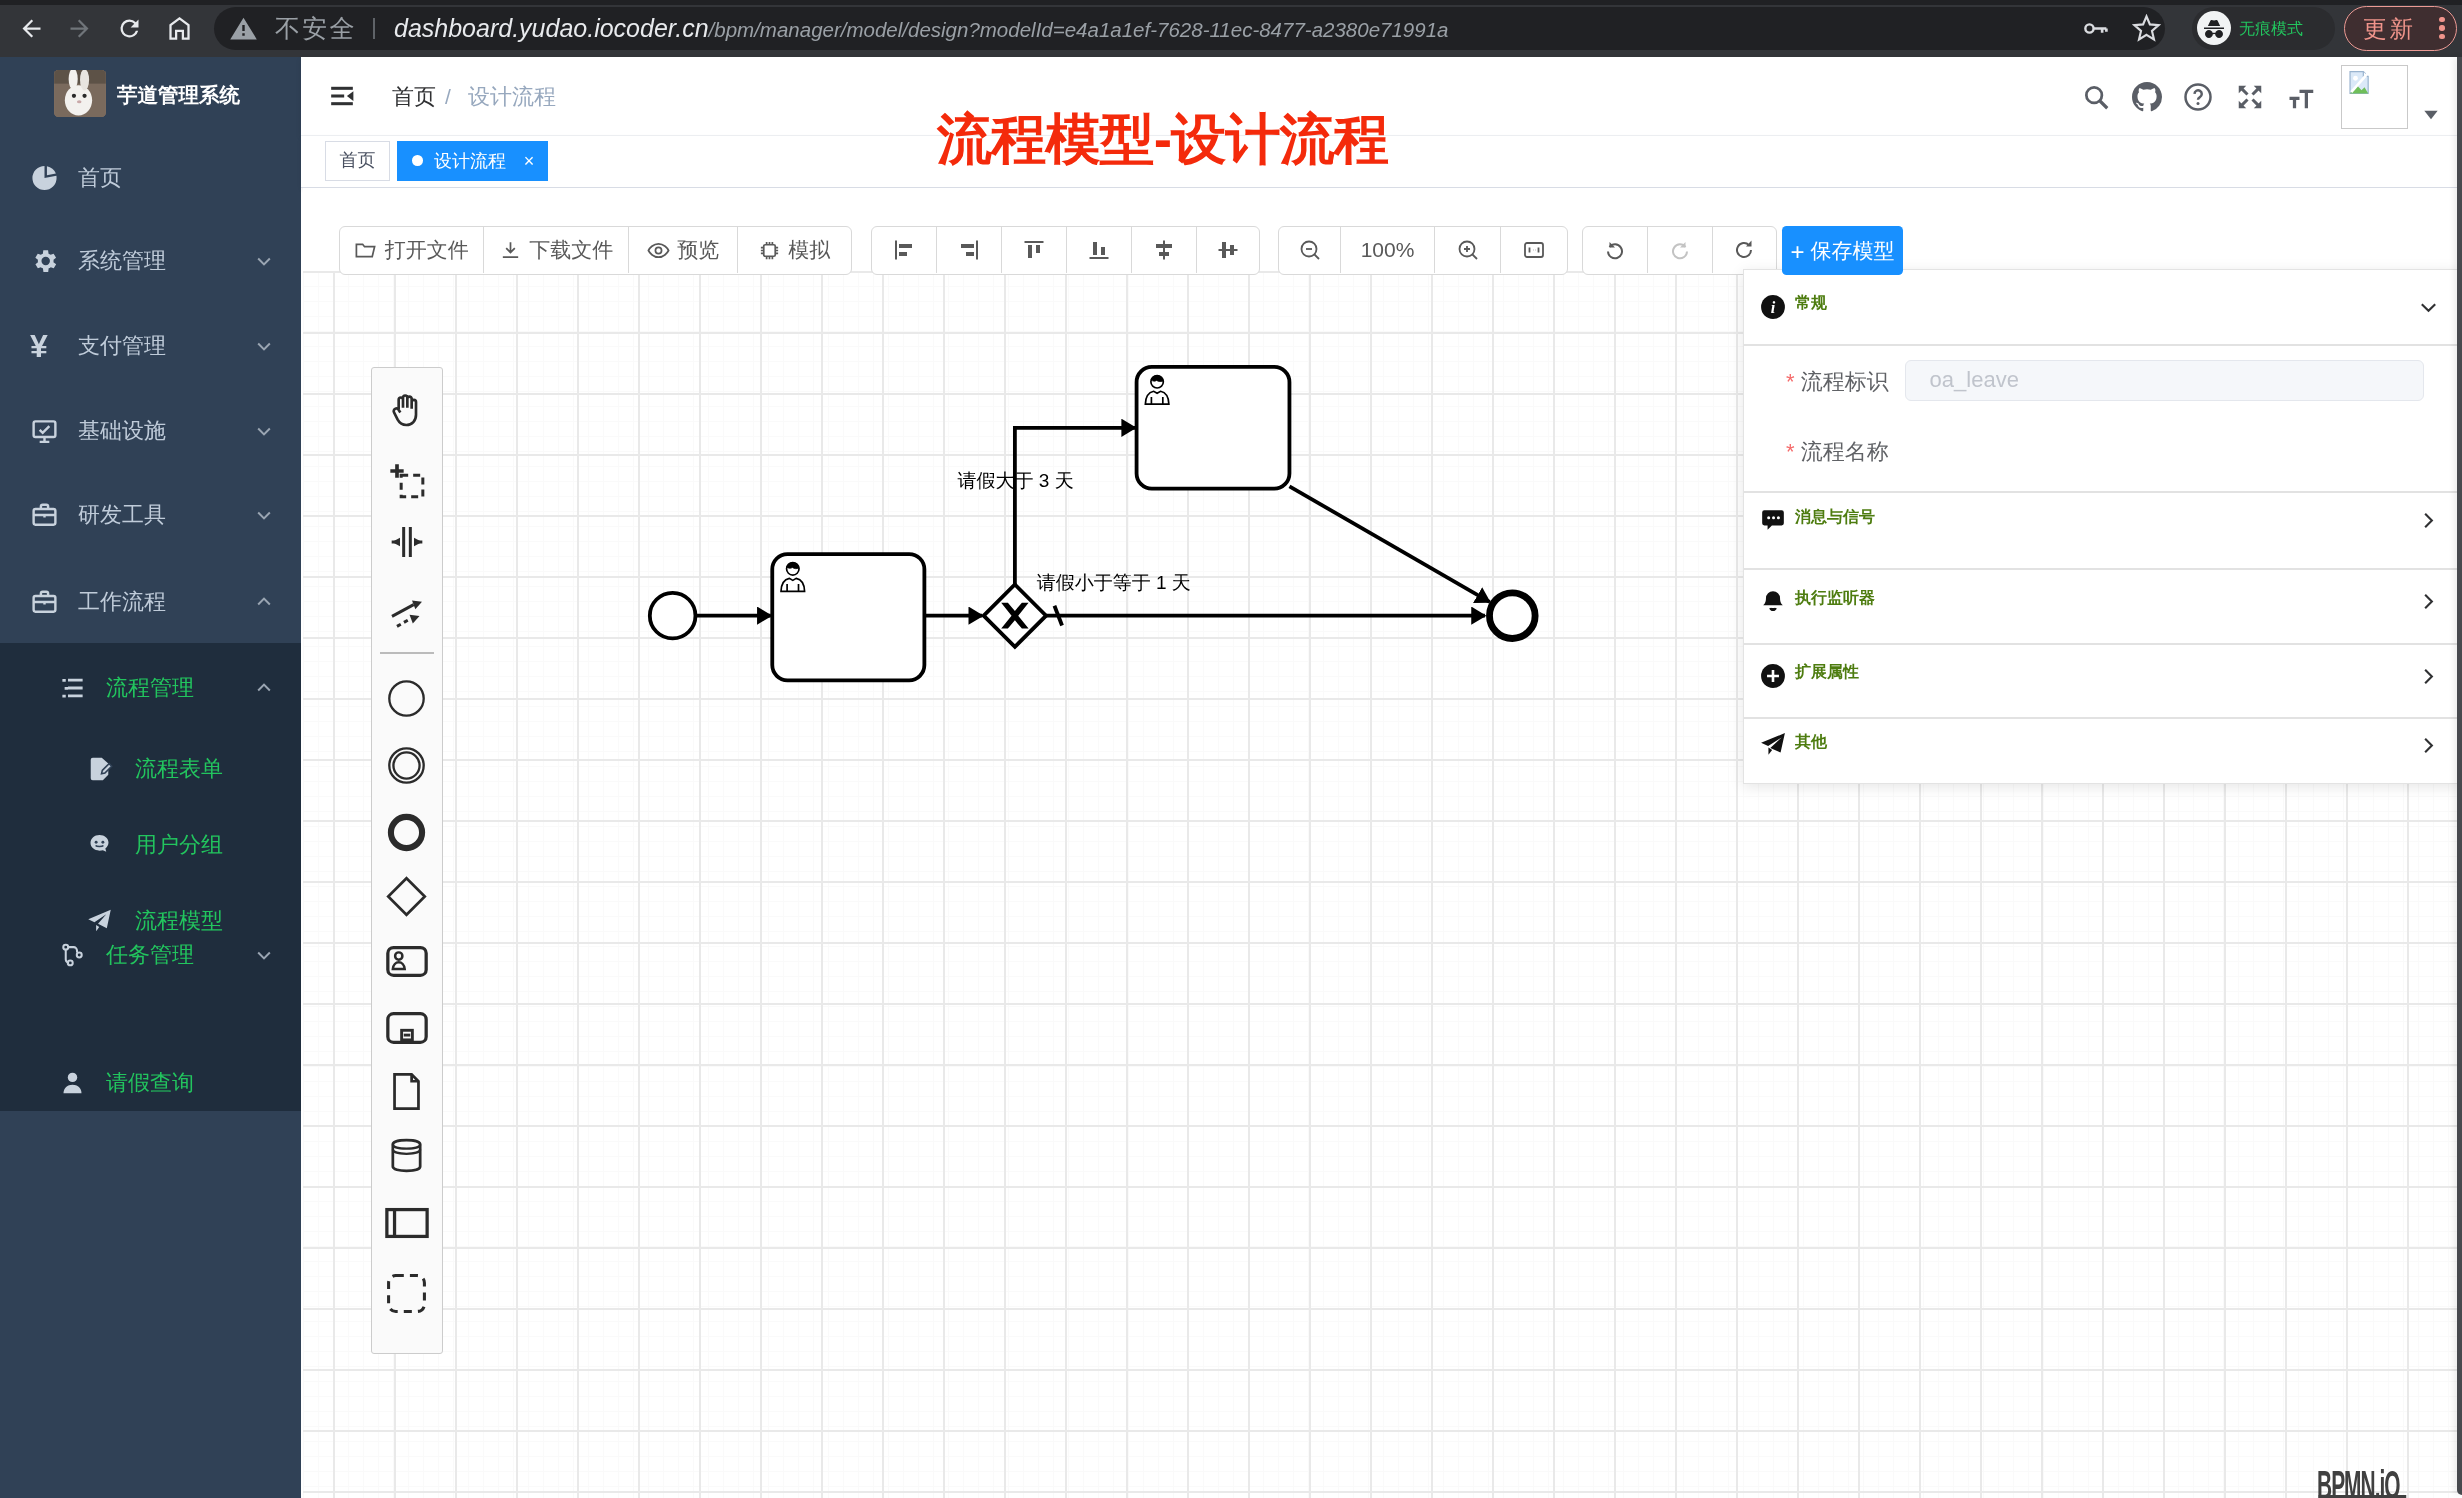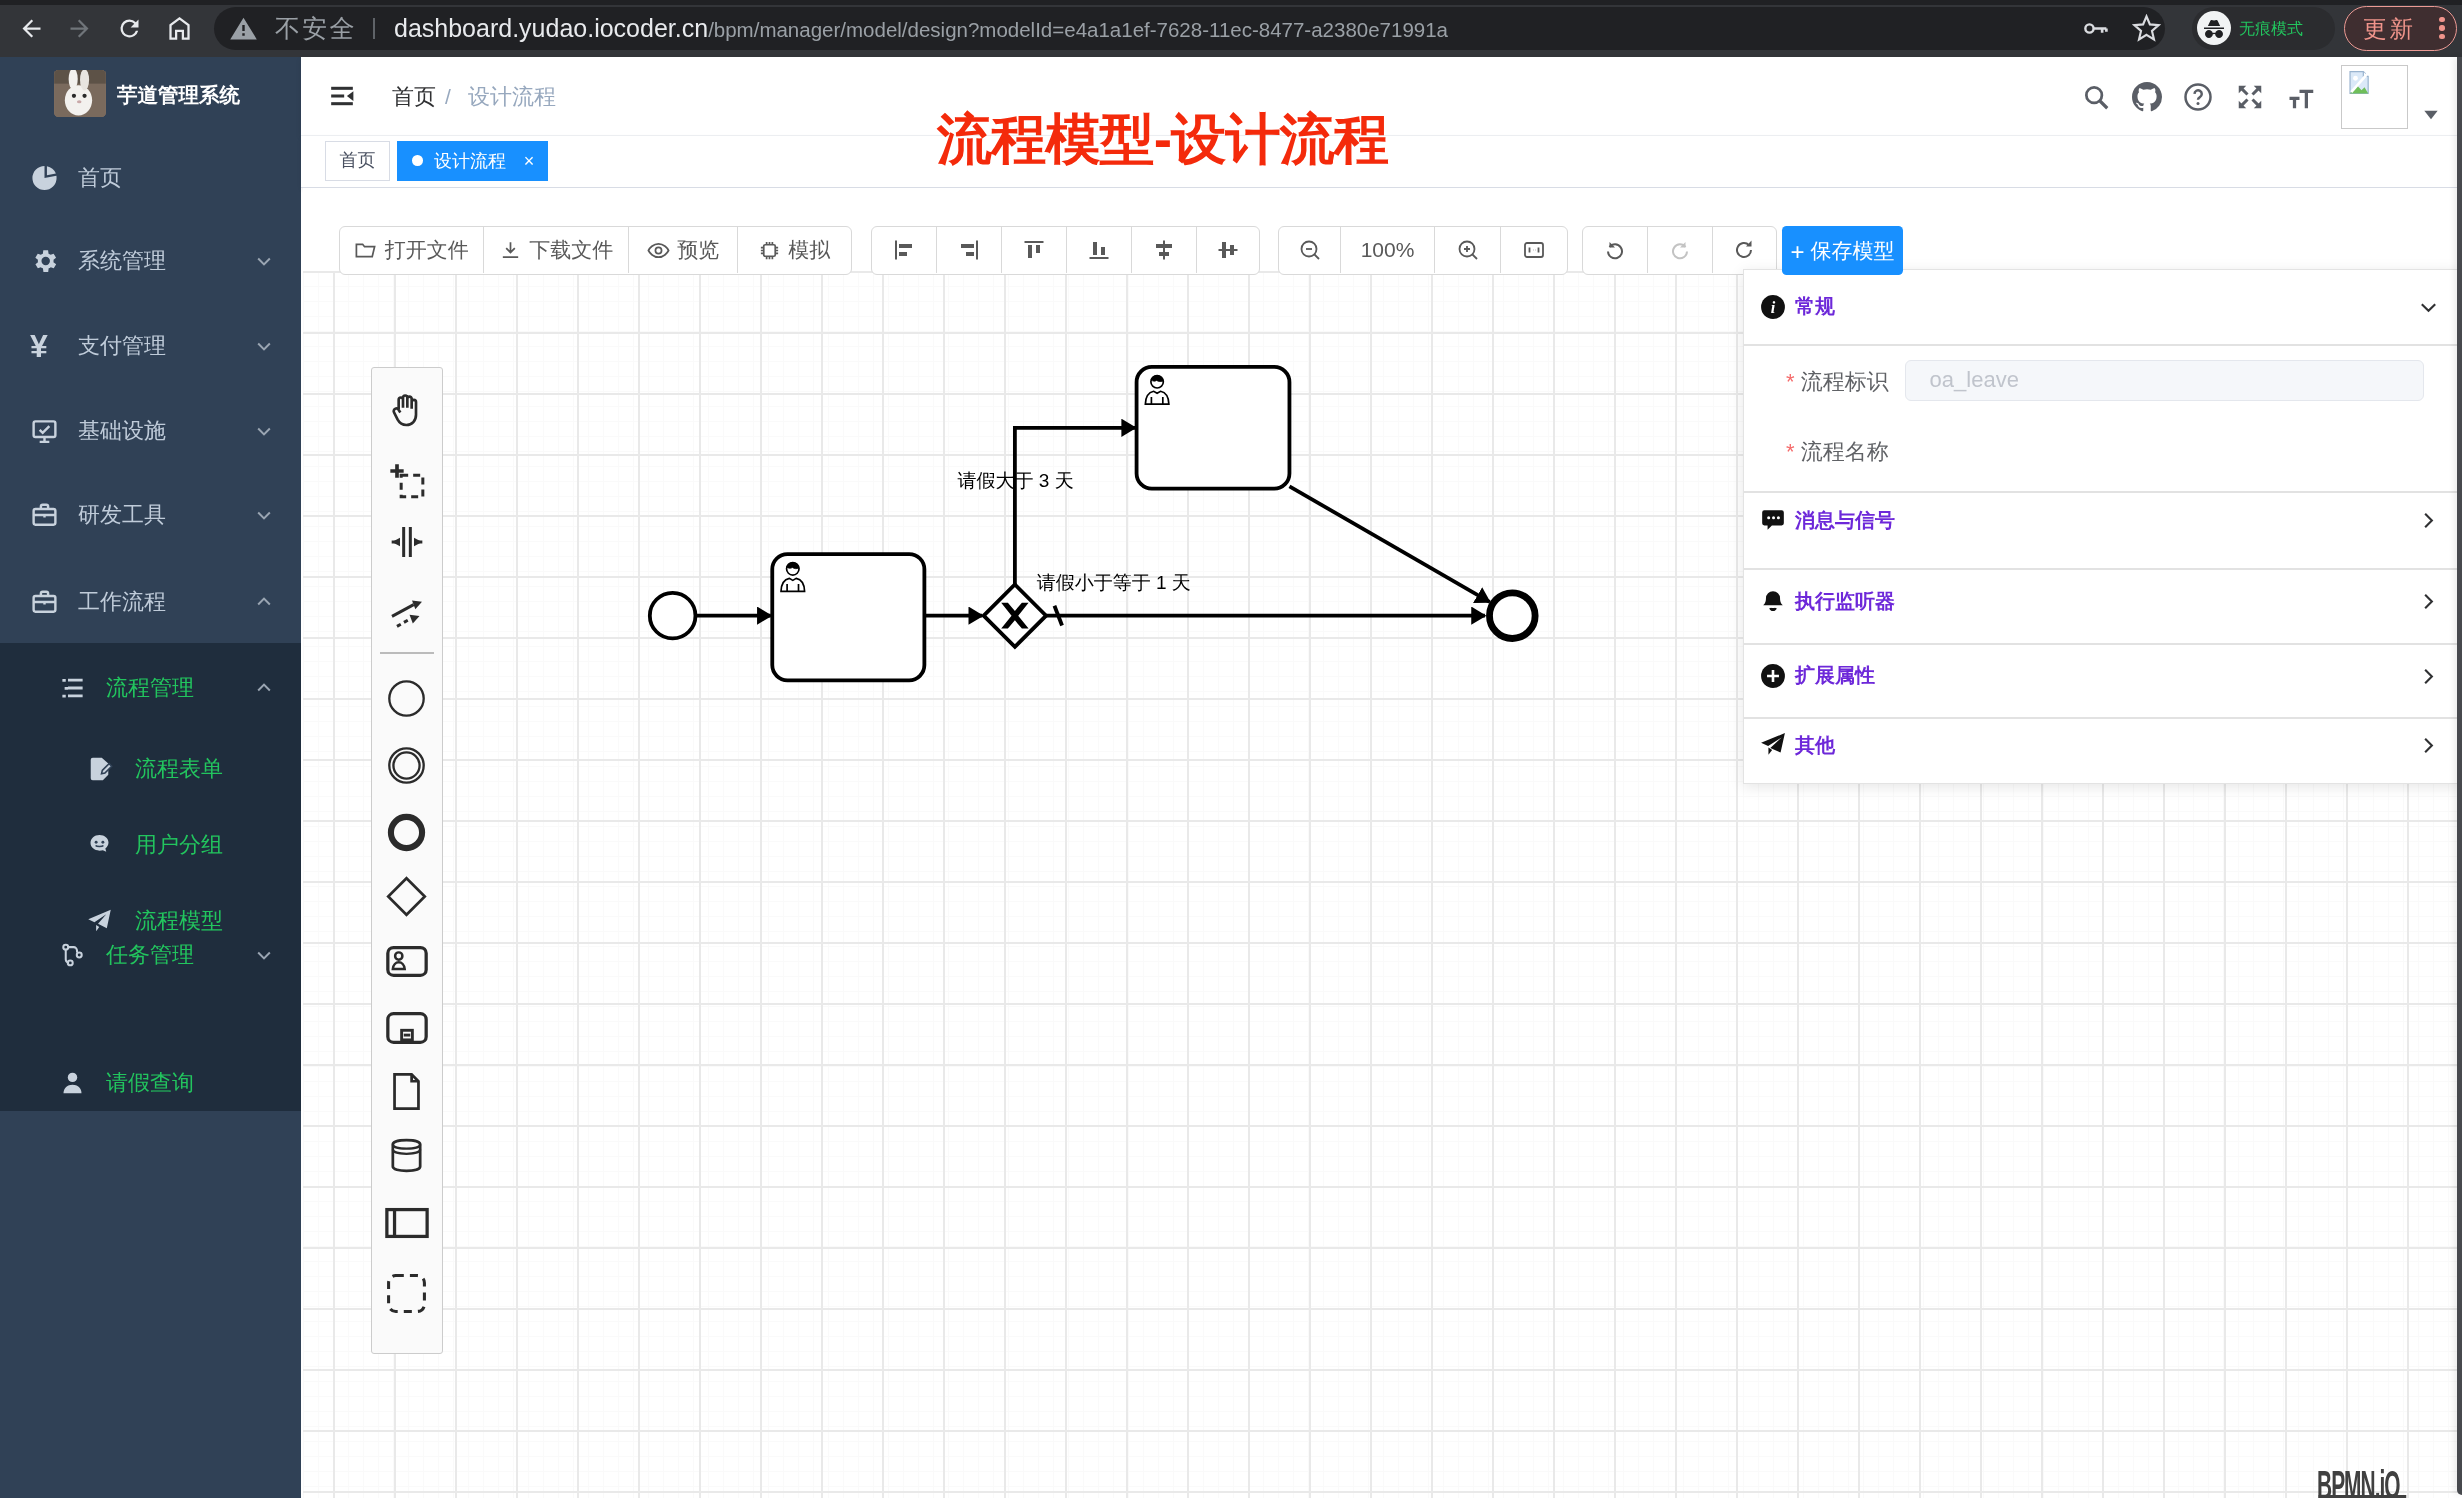--- a/index.html
+++ b/index.html
@@ -6,21 +6,21 @@
 html,body { width:2462px; height:1498px; overflow:hidden; background:#fff;
   font-family:"Liberation Sans", sans-serif; -webkit-font-smoothing:antialiased; }
 #app { position:relative; width:2462px; height:1498px; overflow:hidden; }
 .abs { position:absolute; }
 
 
 #chrome { position:absolute; left:0; top:0; width:2462px; height:57px; background:#333539; }
 #chrome .topstrip { position:absolute; left:0; top:0; width:100%; height:5.3px; background:#202124; }
 #omnibox { position:absolute; left:214px; top:6.8px; width:1951px; height:43px; border-radius:22px; background:#202124; }
 .cicon { position:absolute; }
-#urltext { position:absolute; left:394px; top:6.8px; height:28px; line-height:43px; font-size:25px; color:#e8eaed; white-space:nowrap; }
+#urltext { position:absolute; left:394px; top:6.8px; height:28px; line-height:43px; font-size:25px; color:#e8eaed; white-space:nowrap;font-style:italic; }
 #urltext .dim { color:#9aa0a6; }
 #insecure { position:absolute; left:275px; top:6.8px; height:43px; line-height:43px; font-size:25px; letter-spacing:2.3px; color:#9aa0a6; }
 #osep { position:absolute; left:373px; top:18px; width:1.5px; height:21px; background:#5f6368; }
 #incog { position:absolute; left:2192px; top:6.8px; width:143px; height:43px; border-radius:22px; background:#2b2c2f; }
 #incog .circ { position:absolute; left:4.6px; top:4.6px; width:34px; height:34px; border-radius:50%; background:#f1f3f4; }
 #incog .t { position:absolute; left:47px; top:0; height:43px; line-height:43px; font-size:16px; color:#22c55e; }
 #update { position:absolute; left:2344px; top:6px; width:113px; height:45px; border-radius:23px; border:1.5px solid #ec9a94; background:#3f2e30; color:#f0948b; font-size:23.6px; letter-spacing:3px; }
 #update .t { position:absolute; left:18px; top:0.8px; height:42px; line-height:42px;}
 #update .dots { position:absolute; right:12px; top:10px; width:4.6px; }
 #update .dots i { display:block; width:5.3px; height:5.3px; border-radius:50%; background:#f0948b; margin-bottom:3px; }
@@ -77,21 +77,21 @@
 #savebtn { position:absolute; left:1782px; top:226px; width:121px; height:49px; background:#1890ff; border-radius:4.6px; color:#fff; font-size:21px; text-align:center; line-height:49px; z-index:12; }
 
 
 #palette { position:absolute; left:371px; top:367px; width:72px; height:987px; background:#fafafa; border:1.5px solid #cccccc; border-radius:3px; }
 .pent { position:absolute; left:0; width:69px; height:61px; display:flex; align-items:center; justify-content:center; }
 #palette .sep { position:absolute; left:7.6px; width:54px; height:1.5px; background:#bbb; }
 
 
 #panel { position:absolute; left:1743px; top:269px; width:719px; height:515px; background:#fff; border:0.8px solid #e3e3e3; box-shadow:0 3px 13.7px rgba(0,0,0,.10); }
 .pdiv { position:absolute; left:0; width:100%; height:1.5px; background:#e2e2e2; }
-.ptitle { position:absolute; left:51px; font-size:20px; font-weight:bold; color:#6d28d9; }
+.ptitle { position:absolute; left:51px; font-size:16px; font-weight:bold; color:#4d7c0f; }
 .picon { position:absolute; left:16px; width:26px; height:26px; }
 .pchev { position:absolute; right:21px; width:23px; height:23px; }
 .plabel { position:absolute; font-size:22px; color:#606266; }
 .pstar { color:#f56c6c; }
 .pinput { position:absolute; left:161px; width:519px; height:41px; border-radius:6px; font-size:22px; line-height:38px; padding-left:23.6px; }
 
 
 #darkstrip { position:absolute; left:2457px; top:57px; width:5.3px; height:1438px; background:#47494e; border-bottom-left-radius:10.6px; box-shadow:-2.3px 0 6px rgba(0,0,0,0.10); }
 #bpmnio { position:absolute; left:2317px; top:1465px; z-index:5; color:#404040; font-weight:bold; font-size:41px; line-height:41px; letter-spacing:-1.9px; transform:scaleX(0.51); transform-origin:left top; white-space:nowrap; }
 #bpmnio .bar { position:absolute; left:3px; top:30px; width:172px; height:5.3px; background:#404040; }

